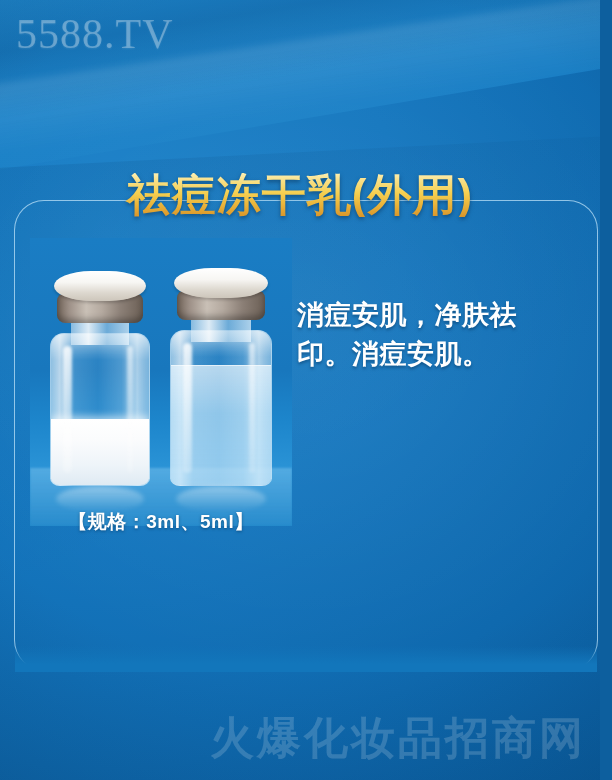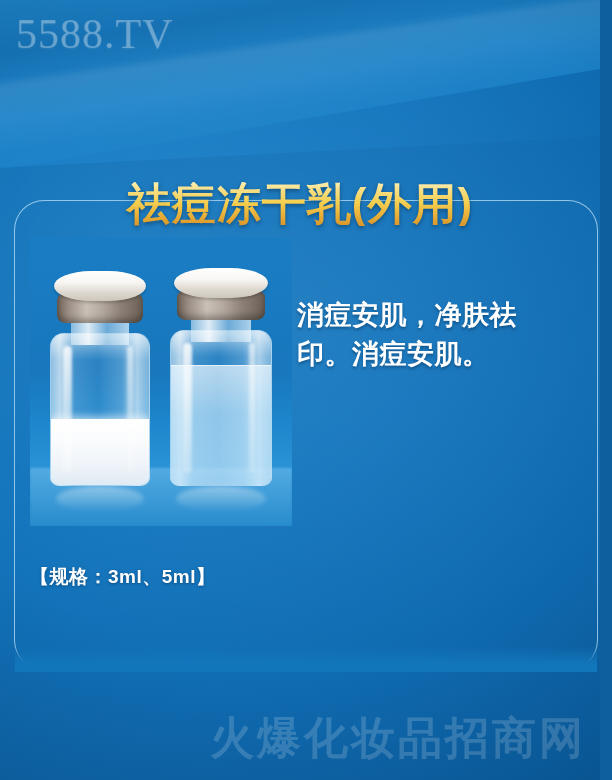--- a/index.html
+++ b/index.html
@@ -70,21 +70,21 @@
     border-bottom:none;
     pointer-events:none;
   }
   .frame-mask{
     position:absolute;left:0;right:0;bottom:-2px;height:26px;
     background:linear-gradient(180deg,rgba(18,118,187,0),rgba(18,118,187,1) 70%);
   }
 
   
   .title{
-    position:absolute;left:0;right:0;top:182px;
+    position:absolute;left:0;right:0;top:173px;
     text-align:center;
     font-size:44px;font-weight:700;letter-spacing:1px;
     line-height:1;
     background:linear-gradient(180deg,#fdf0b4 0%,#f8df86 18%,#f5cf50 46%,#eab43a 72%,#d8952a 100%);
     -webkit-background-clip:text;background-clip:text;
     color:transparent;-webkit-text-fill-color:transparent;
     filter:drop-shadow(0 2px 2px rgba(5,45,82,.55));
     white-space:nowrap;
   }
 
@@ -165,22 +165,22 @@
   .glint.g1{left:12%;}
   .glint.g2{left:78%;width:6px;opacity:.7;}
   .reflect{
     position:absolute;left:6%;width:88%;height:26px;bottom:-26px;
     background:linear-gradient(180deg,rgba(255,255,255,.40),rgba(255,255,255,0));
     border-radius:50%;filter:blur(2px);
   }
 
   
   .spec{
-    position:absolute;left:30px;width:262px;top:564px;
-    color:#ffffff;
+    position:absolute;left:30px;width:262px;top:509px;
+    text-align:center;color:#ffffff;
     font-size:19px;font-weight:700;letter-spacing:.5px;
     text-shadow:0 1px 3px rgba(4,48,88,.6);
     white-space:nowrap;
   }
 
   
   .info{position:absolute;left:297px;top:296px;width:300px;color:#fff;}
   .info .heading{
     font-size:26px;font-weight:700;letter-spacing:1px;
     text-shadow:0 2px 3px rgba(4,48,88,.55);

